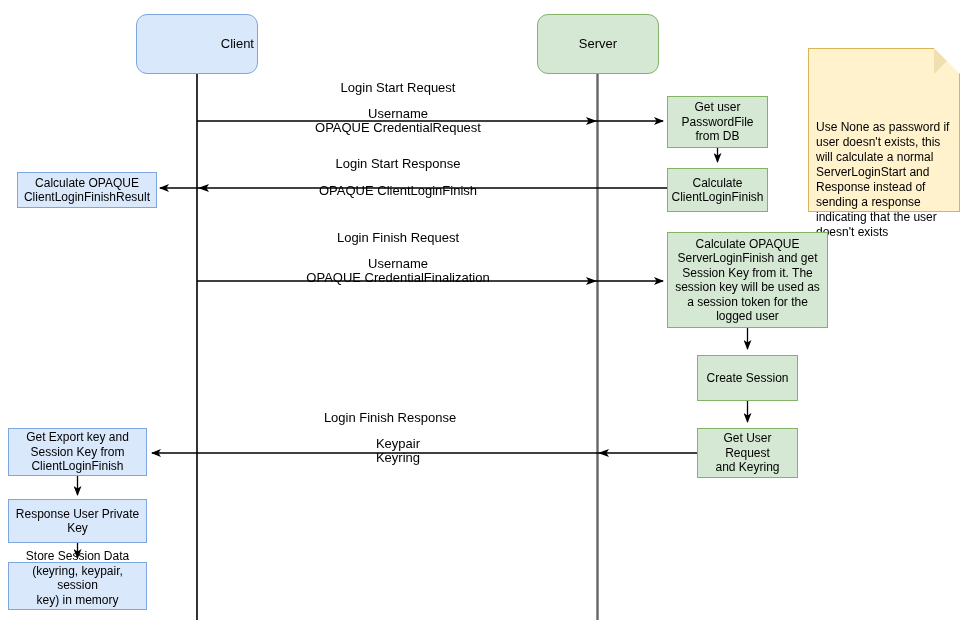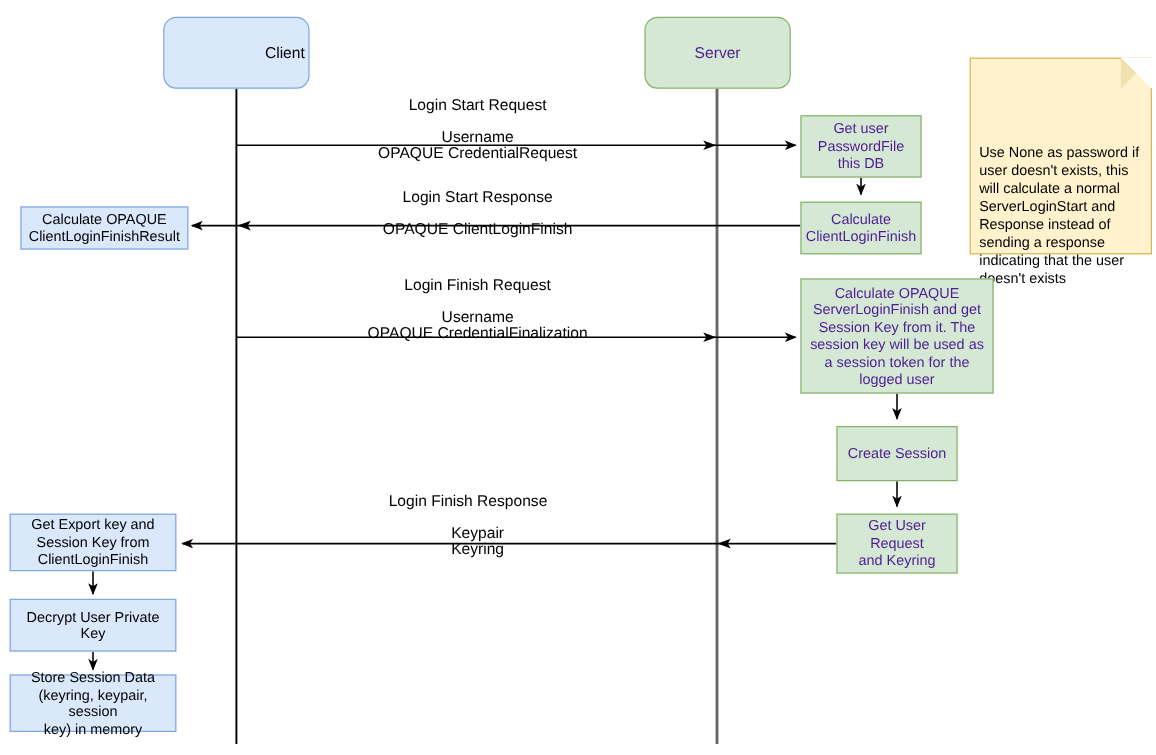--- a/index.html
+++ b/index.html
@@ -44,21 +44,21 @@
     font-size: 13px;
   }
   .client-fill {
     background: #dae8fc;
     border: 1px solid #7ea6e0;
     color: #000;
   }
   .server-fill {
     background: #d5e8d4;
     border: 1px solid #82b366;
-    color: #4c1d95;
+    color: #000000;
   }
   .note {
     position: absolute;
     box-sizing: border-box;
     background: #fff2cc;
     border: 1px solid #d6b656;
     font-size: 12px;
     line-height: 15px;
     text-align: left;
     color: #000;
@@ -137,21 +137,21 @@
 
   <div class="note" style="left:808px; top:48px; width:152px; height:164px;">
     <span class="note-fold-inner"></span>
     <span class="note-fold"></span>
     <span>Use None as password if user doesn't exists, this will calculate a normal ServerLoginStart and Response instead of sending a response indicating that the user doesn't exists</span>
   </div>
 
   <div class="node server-fill" style="left:667px; top:96px; width:101px; height:52px;">
     <span>Get user
 PasswordFile
-this DB</span>
+from DB</span>
   </div>
 
   <div class="node server-fill" style="left:667px; top:168px; width:101px; height:44px;">
     <span>Calculate
 ClientLoginFinish</span>
   </div>
 
   <div class="node server-fill" style="left:667px; top:232px; width:161px; height:96px;">
     <span>Calculate OPAQUE
 ServerLoginFinish and get
@@ -175,24 +175,24 @@
 ClientLoginFinishResult</span>
   </div>
 
   <div class="node client-fill" style="left:8px; top:428px; width:139px; height:48px;text-align:center;">
     <span>Get Export key and
 Session Key from
 ClientLoginFinish</span>
   </div>
 
   <div class="node client-fill" style="left:8px; top:499px; width:139px; height:44px;">
-    <span>Decrypt User Private Key</span>
-  </div>
-
-  <div class="node client-fill" style="left:8px; top:562px; width:139px; height:48px;">
+    <span>Response User Private Key</span>
+  </div>
+
+  <div class="node client-fill" style="left:8px; top:562px; width:139px; height:48px;align-items:flex-end;">
     <span>Store Session Data
 (keyring, keypair, session
 key) in memory</span>
   </div>
 
   <div class="msg-label" style="left:298px; top:67px; width:200px;">
     <span>Login Start Request</span>
   </div>
   <div class="msg-label" style="left:298px; top:93px; width:200px;">
     <span>Username

